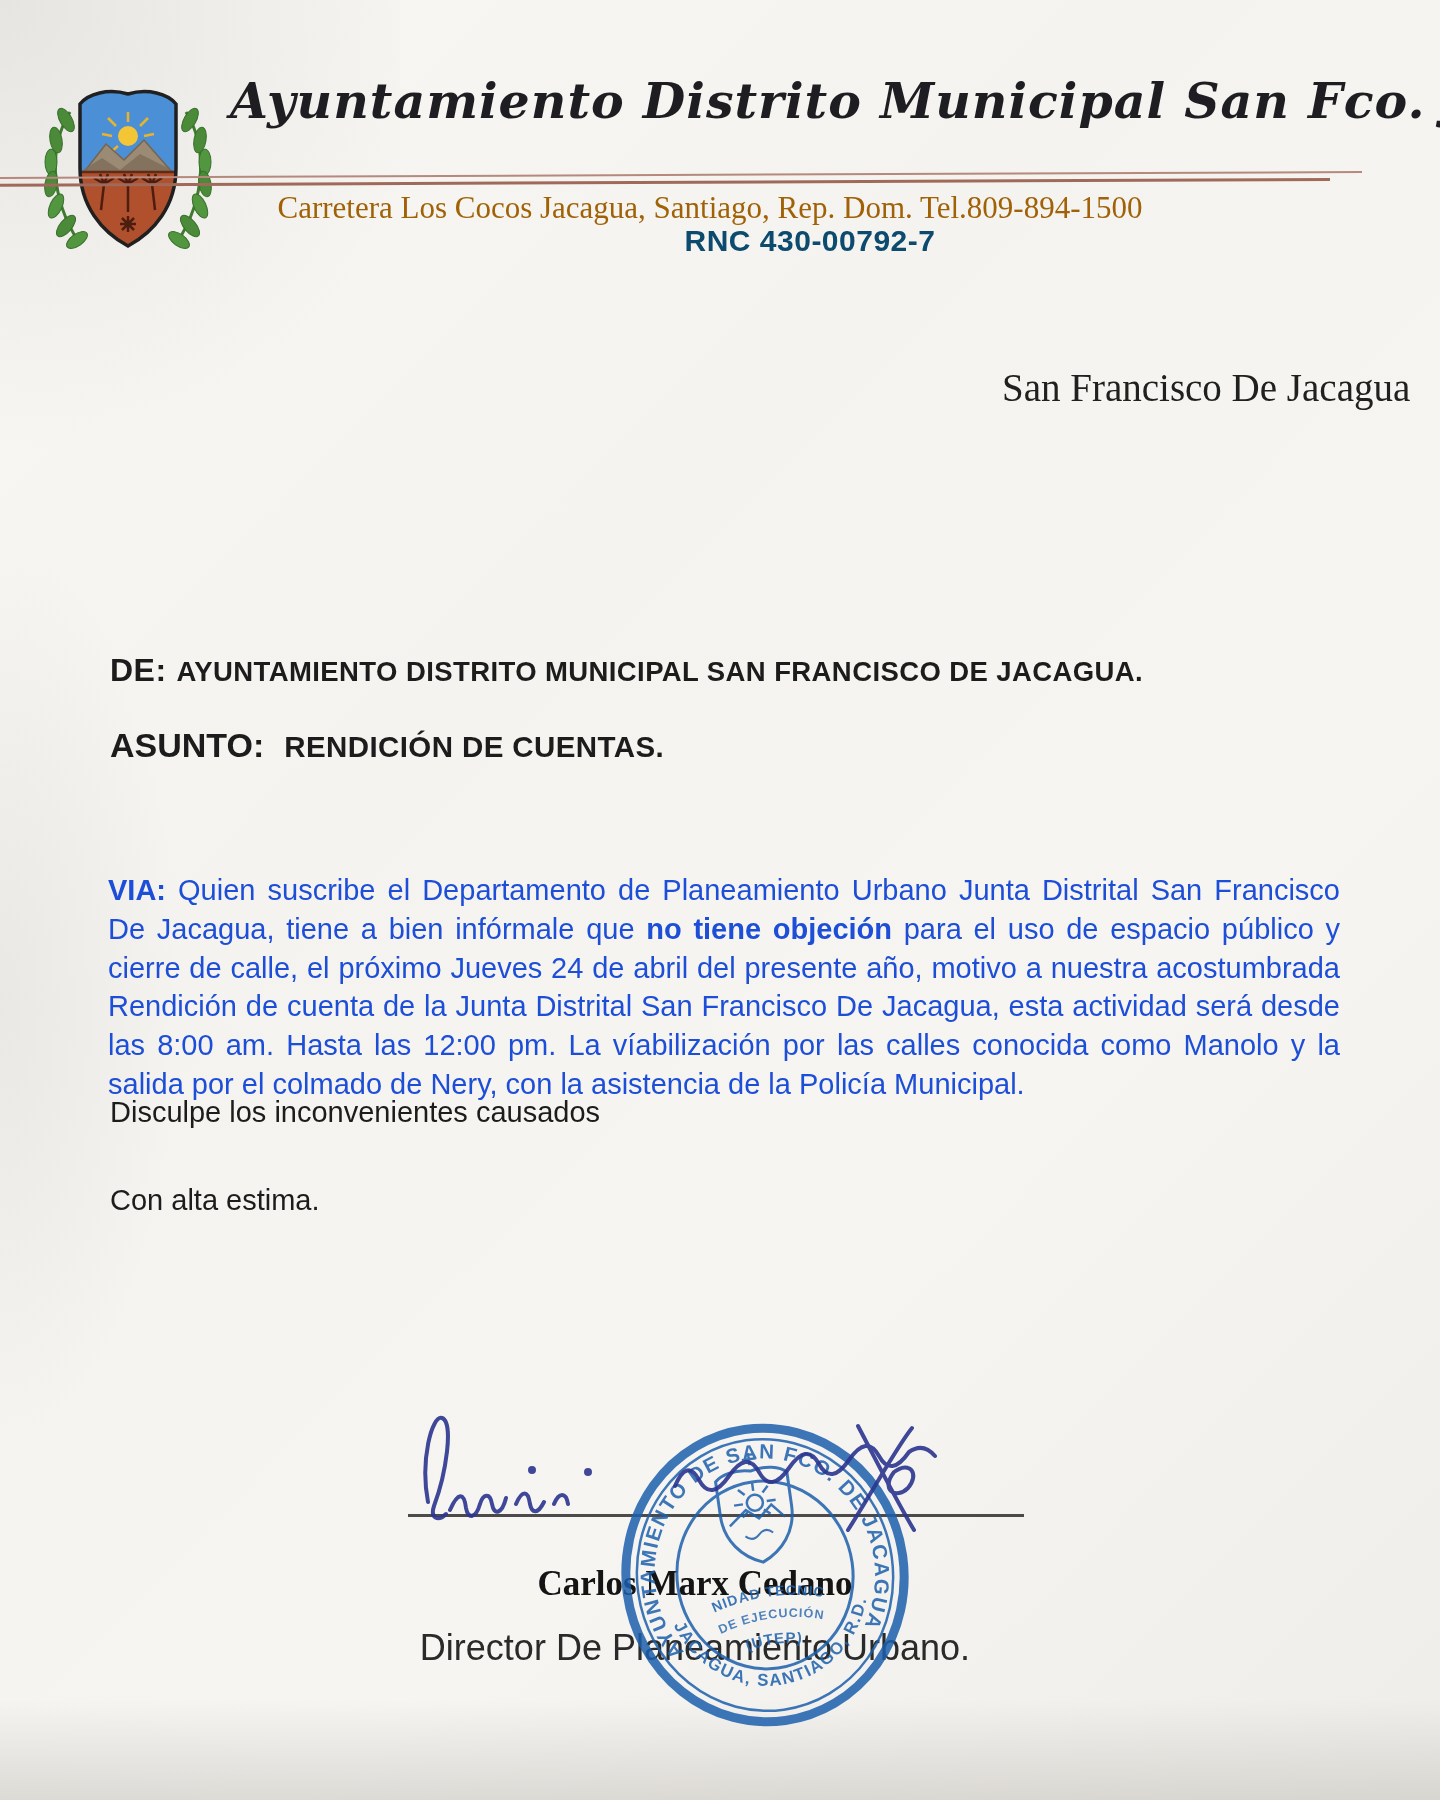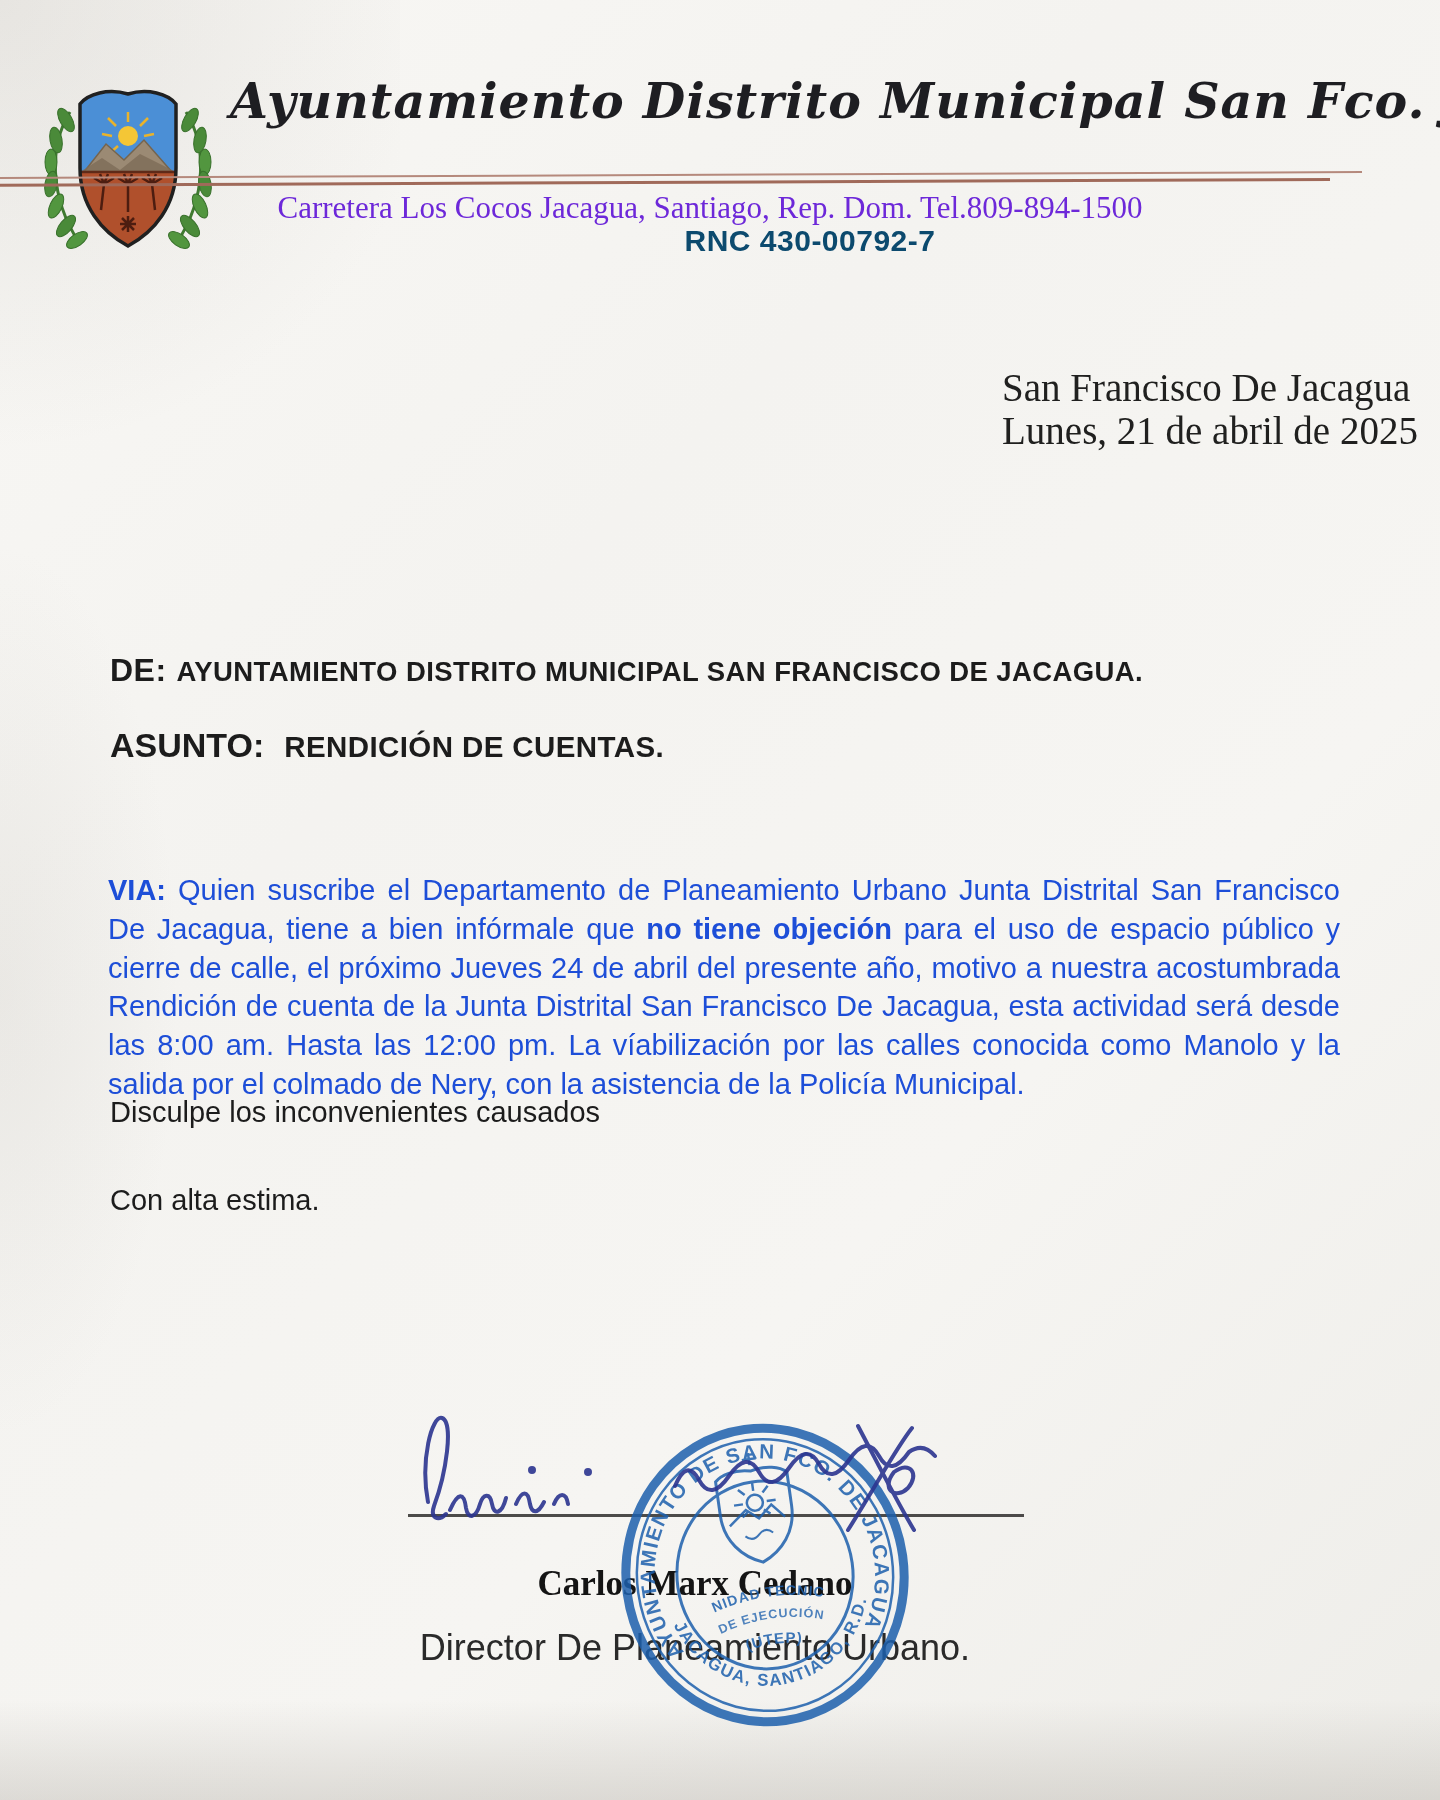--- a/index.html
+++ b/index.html
@@ -15,21 +15,21 @@
   .script-title{
     left:230px;top:72px;z-index:2;
     font-family:"DejaVu Serif",serif;font-style:italic;font-weight:bold;
     font-size:49px;letter-spacing:1px;color:#1e1e22;white-space:nowrap;
   }
   .rule{z-index:5;transform:rotate(-0.25deg);transform-origin:right center;}
   .rule1{left:0;top:171px;width:1362px;height:2px;background:#b5897c;}
   .rule2{left:0;top:178px;width:1330px;height:3px;background:#a06a5a;}
   .address{
     left:160px;top:190px;width:1100px;text-align:center;
-    font-family:"Liberation Serif",serif;font-size:31px;color:#6d28d9;
+    font-family:"Liberation Serif",serif;font-size:31px;color:#a16207;
   }
   .rnc{left:560px;top:224px;width:500px;text-align:center;
     font-weight:bold;font-size:30px;letter-spacing:.5px;color:#0c4a6e;}
   .dateline{left:1002px;top:366px;font-family:"Liberation Serif",serif;
     font-size:39px;line-height:43px;color:#20201f;}
   
   .de-row{left:110px;top:652px;white-space:nowrap;}
   .de-label{font-weight:bold;font-size:32px;letter-spacing:.5px;}
   .de-value{font-weight:bold;font-size:27.5px;letter-spacing:.4px;margin-left:10px;}
   .asunto-row{left:110px;top:726px;white-space:nowrap;}
@@ -116,21 +116,20 @@
 <div class="abs script-title">Ayuntamiento Distrito Municipal San Fco. Jacagua</div>
 
 <div class="abs rule rule1"></div>
 <div class="abs rule rule2"></div>
 
 <div class="abs address">Carretera Los Cocos Jacagua, Santiago, Rep. Dom. Tel.809-894-1500</div>
 <div class="abs rnc">RNC 430-00792-7</div>
 
 <div class="abs dateline">
   <div>San Francisco De Jacagua</div>
-  <div>Lunes, 21 de abril de 2025</div>
 </div>
 
 <div class="abs de-row">
   <span class="de-label">DE:</span><span class="de-value">AYUNTAMIENTO DISTRITO MUNICIPAL SAN FRANCISCO DE JACAGUA.</span>
 </div>
 <div class="abs asunto-row">
   <span class="asunto-label">ASUNTO:</span><span class="asunto-value">RENDICIÓN DE CUENTAS.</span>
 </div>
 
 <p class="abs body-par"><b>VIA:</b><span> Quien suscribe el Departamento de Planeamiento Urbano Junta Distrital San Francisco De Jacagua, tiene a bien infórmale que </span><b>no tiene objeción</b><span> para el uso de espacio público y cierre de calle, el próximo Jueves 24 de abril del presente año, motivo a nuestra acostumbrada Rendición de cuenta de la Junta Distrital San Francisco De Jacagua, esta actividad será desde las 8:00 am. Hasta las 12:00 pm. La víabilización por las calles conocida como Manolo y la salida por el colmado de Nery, con la asistencia de la Policía Municipal.</span></p>

